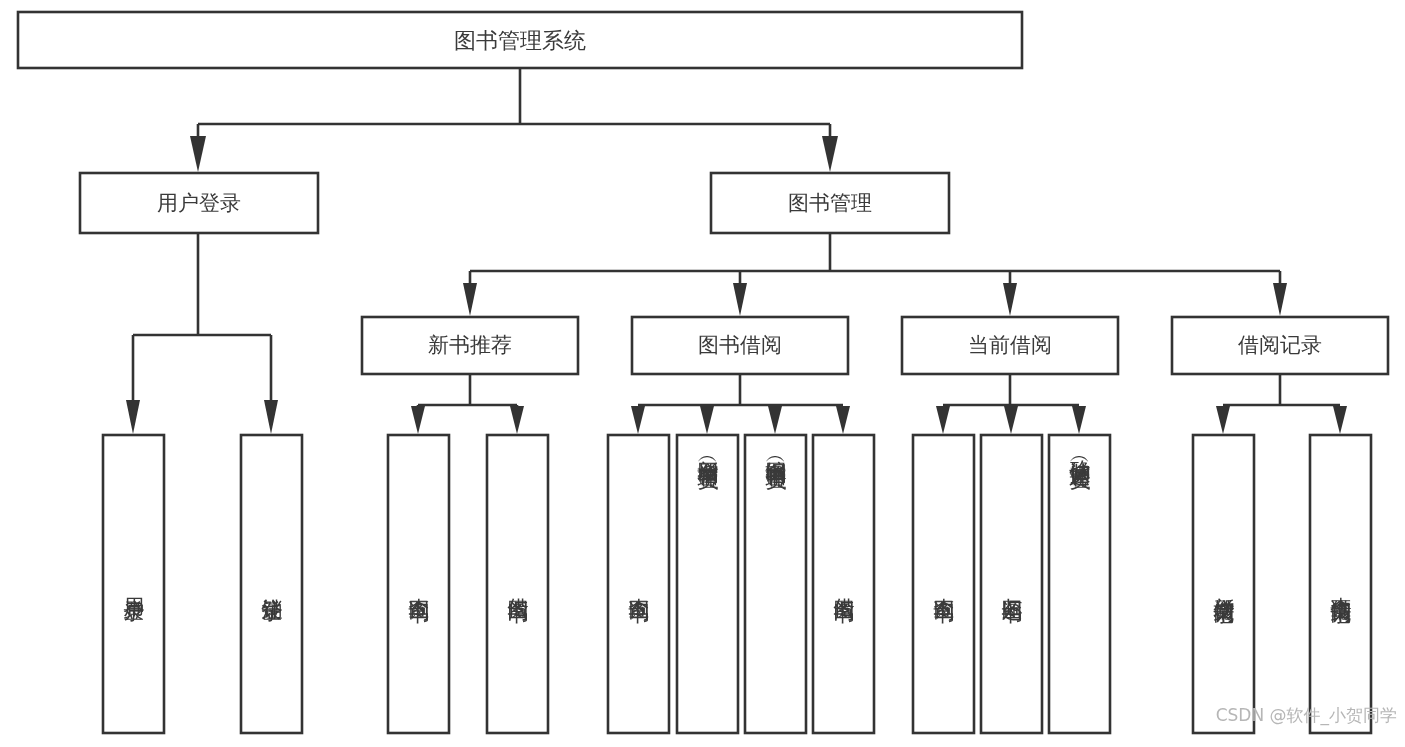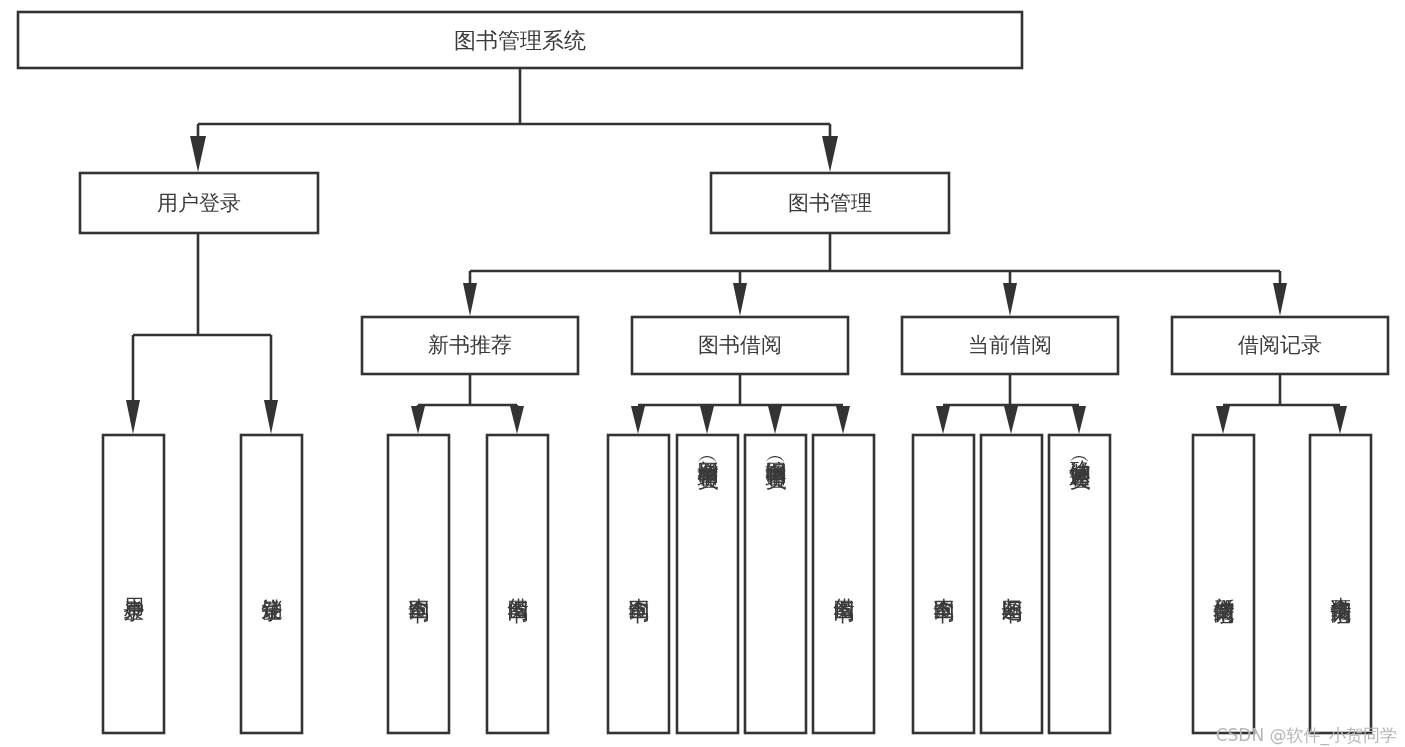--- a/index.html
+++ b/index.html
@@ -61,21 +61,21 @@
     font-size: 21px;
     line-height: 1.18;
     color: #3a3a3a;
     letter-spacing: 1.5px;
     white-space: nowrap;
     pointer-events: none;
   }
   .watermark {
     position: absolute;
     right: 8px;
-    bottom: 0;
+    bottom: 20px;
     font-family: "DejaVu Sans", "Liberation Sans", sans-serif;
     font-size: 17px;
     color: #b6b6b6;
     white-space: nowrap;
   }
 </style>
 </head>
 <body>
 
 <div id="diagram-root">

